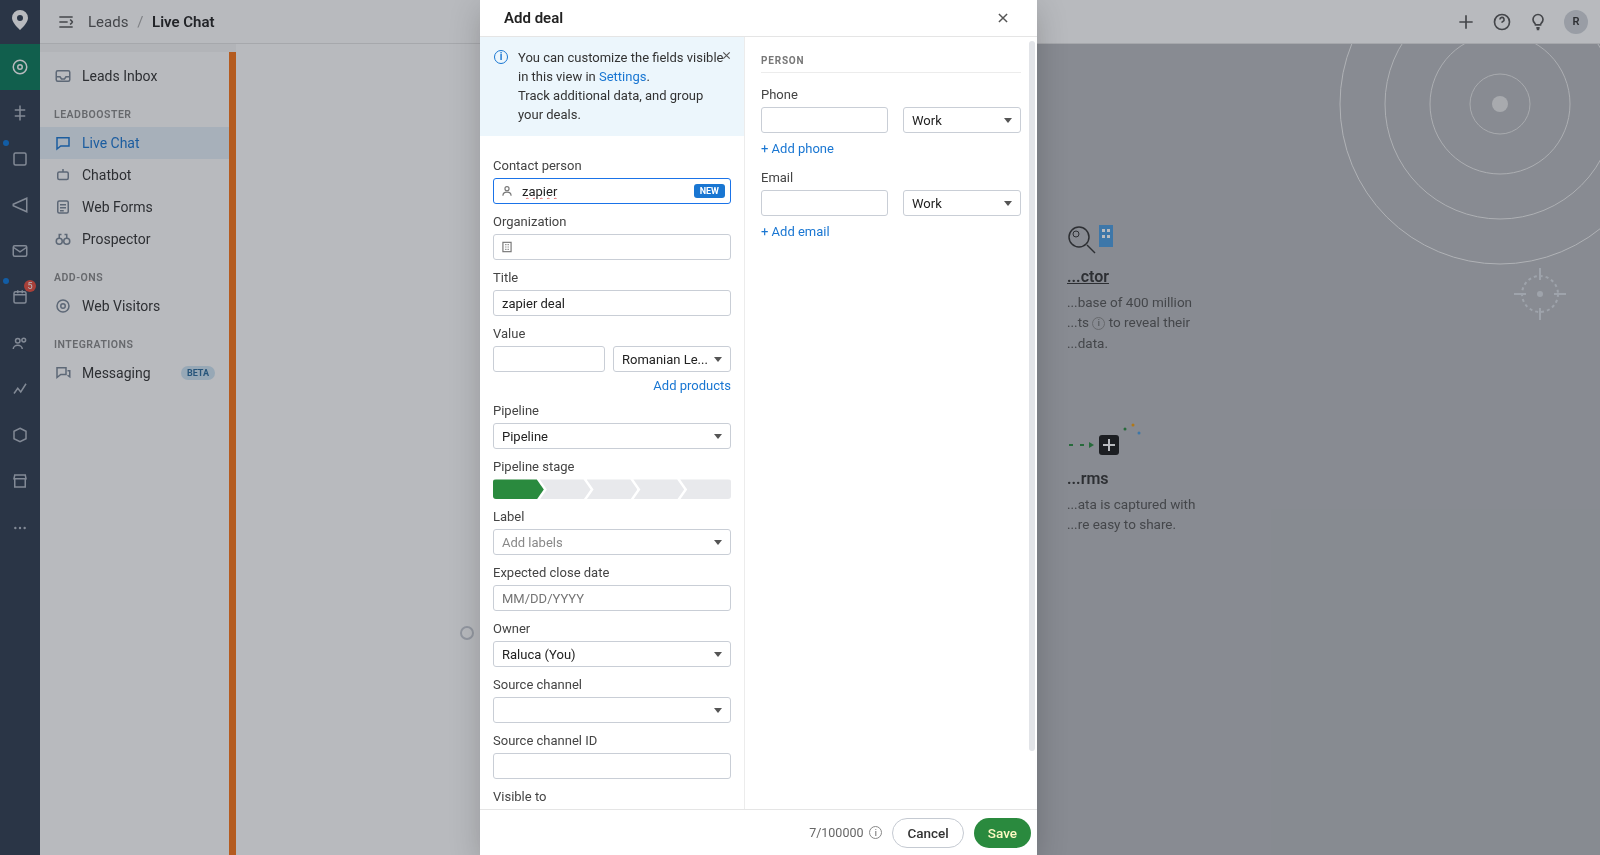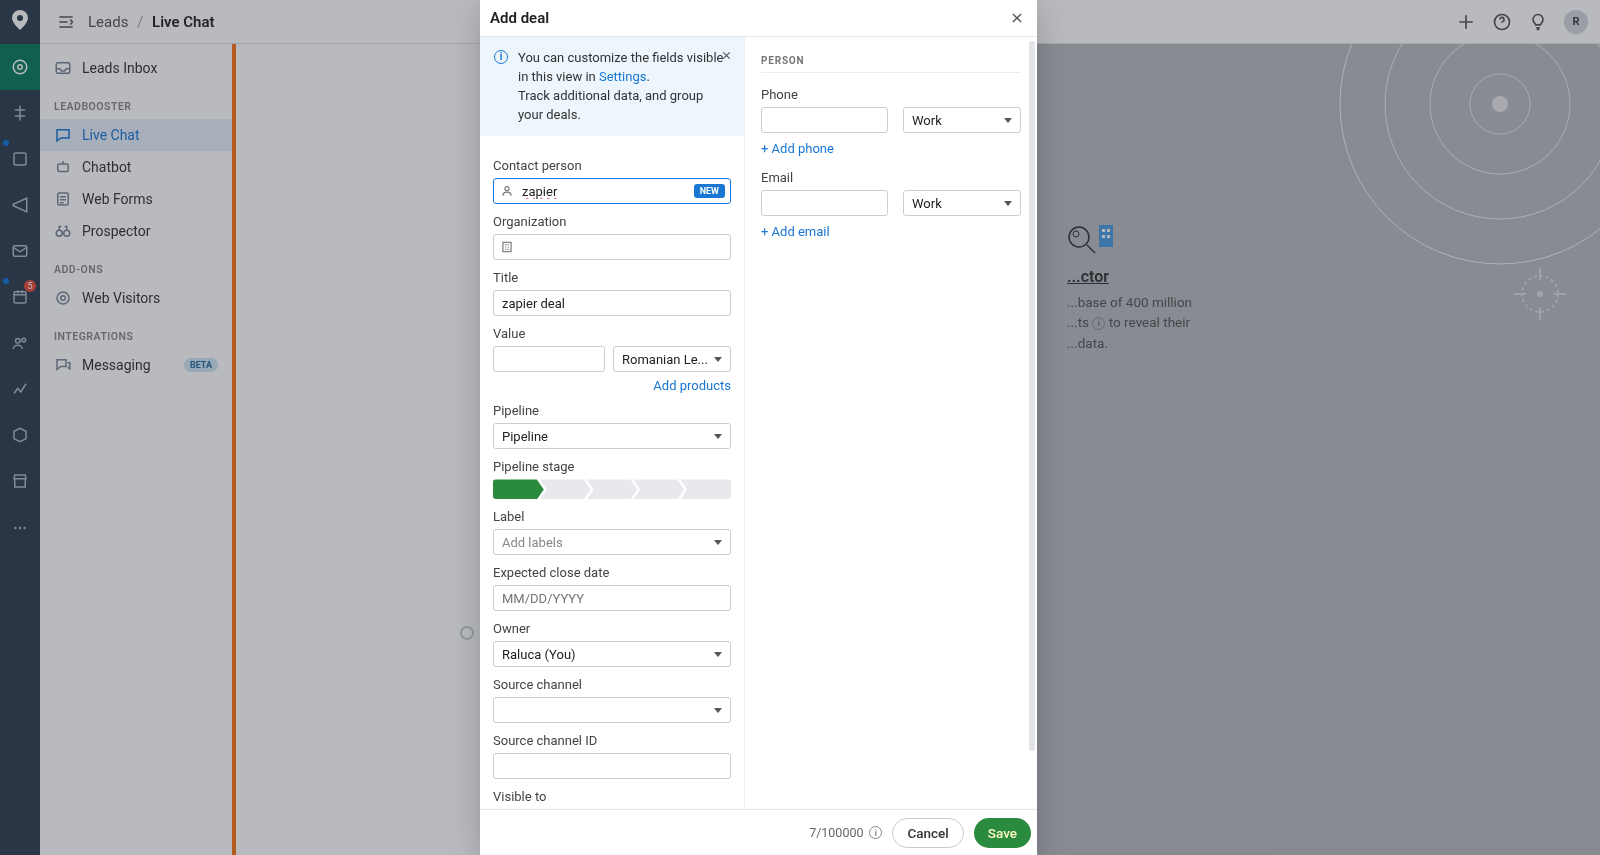--- a/index.html
+++ b/index.html
@@ -18,36 +18,36 @@
   .header { position: absolute; left: 40px; top: 0; right: 0; height: 44px; background: #fff; border-bottom: 1px solid #e5e5e5; display: flex; align-items: center; padding: 0 12px; z-index: 4;}
   .menu-btn { width:28px; height:28px; display:flex; align-items:center; justify-content:center; color:#555; cursor:pointer; margin-right:8px;}
   .breadcrumb { font-size:15px; color:#555;}
   .breadcrumb .crumb-link { color:#555; }
   .breadcrumb .sep { margin:0 5px; color:#aaa;}
   .breadcrumb .crumb-current { color:#222; font-weight:600;}
   .header-right { margin-left:auto; display:flex; align-items:center; gap:16px; color:#555; }
   .avatar-sm { width:24px; height:24px; border-radius:50%; background:#d1d5db; color:#333; font-size:11px; display:flex; align-items:center; justify-content:center; font-weight:600;}
   
   
-  .sidebar { position:absolute; left:40px; top:44px; width:196px; bottom:0; background:#fff; border-right:4px solid #f97316; padding-top:8px; z-index:3;}
+  .sidebar { position:absolute; left:40px; top:52px; width:196px; bottom:0; background:#fff; border-right:7px solid #f97316; padding-top:8px; z-index:3;}
   .side-item { display:flex; align-items:center; height:32px; padding:0 14px; color:#333; font-size:14px; cursor:pointer; gap:10px;}
   .side-item.active { background:#e6f0fa; color:#1976d2;}
   .side-section { font-size:10.5px; color:#888; font-weight:600; padding:16px 14px 6px; letter-spacing:0.5px;}
   .side-item .beta { margin-left:auto; background:#cfe5f3; color:#2a6b9c; font-size:9px; font-weight:700; padding:2px 6px; border-radius:9px;}
   .side-icon { width:18px; height:18px; color:#798696; }
   .side-item.active .side-icon { color:#1976d2;}
   
   
   .main-bg { position:absolute; left:236px; top:44px; right:0; bottom:0; background:#fff;}
   .bg-spinner { position:absolute; left:224px; top:582px; width:14px; height:14px; border:2px solid #c8ccd4; border-radius:50%;}
   
   
   .overlay { position:absolute; inset:0; background:rgba(33,41,52,0.32); z-index:10;}
   .modal { position:absolute; left:480px; top:0; width:557px; background:#fff; box-shadow:0 8px 30px rgba(0,0,0,0.2); display:flex; flex-direction:column; z-index:20; height:855px;}
-  .modal-header { height:37px; display:flex; align-items:center; padding:0 10px; border-bottom:1px solid #e5e5e5; font-size:15px; font-weight:600; color:#222;}
+  .modal-header { height:37px; display:flex; align-items:center; padding:0 24px; border-bottom:1px solid #e5e5e5; font-size:15px; font-weight:600; color:#222;}
   .modal-header .close { margin-left:auto; width:20px; height:20px; display:flex; align-items:center; justify-content:center; color:#555; cursor:pointer;}
   .modal-body { flex:1; display:flex; overflow:hidden;}
   .col-left { width:264px; padding:0 0 12px 0; overflow-y:auto; }
   .col-left .inner { padding:12px 13px;}
   .col-right { flex:1; border-left:1px solid #ececec; padding:18px 16px 12px; overflow-y:auto;}
   .info-banner { background:#ecf6fc; padding:12px 14px; display:flex; gap:10px; position:relative; font-size:13px; color:#333; line-height:1.45;}
   .info-banner .info-i { width:14px; height:14px; border:1.5px solid #1976d2; border-radius:50%; color:#1976d2; display:flex; align-items:center; justify-content:center; font-size:10px; font-weight:700; flex:0 0 auto; margin-top:1px;}
   .info-banner a { color:#1976d2; text-decoration:none;}
   .info-banner .close-sm { position:absolute; right:10px; top:10px; cursor:pointer; color:#555; width:16px; height:16px; display:flex; align-items:center; justify-content:center;}
   .fld-label { font-size:13px; color:#444; margin:10px 0 5px;}
@@ -444,20 +444,36 @@
           <rect x="40" y="16" width="3" height="3" fill="#fff"></rect>
       </svg>
       <div style="font-weight:600; font-size:16px; margin-top:8px;text-decoration:underline;">...ctor</div>
       <div style="font-size:13.5px; color:#555; margin-top:6px; line-height:1.5;">
         <span>...base of 400 million</span><br>
         <span>...ts </span><span style="display:inline-flex; width:13px; height:13px; border:1px solid #888; border-radius:50%; font-size:9px; align-items:center; justify-content:center; vertical-align:middle;">i</span><span> to reveal their</span><br>
         <span>...data.</span>
       </div>
     </div>
 
+    <div style="margin-top:70px;">
+      <svg width="80" height="40">
+        <circle cx="58" cy="6" r="1.5" fill="#2a8a3e"></circle>
+          <circle cx="66" cy="2" r="1.5" fill="#f59e0b"></circle>
+          <circle cx="72" cy="10" r="1.5" fill="#4a9de0"></circle>
+        <path d="M2 22h8m3 0h8" stroke="#2a8a3e" stroke-width="2" stroke-dasharray="4 4"></path>
+        <path d="M22 19l5 3-5 3z" fill="#2a8a3e"></path>
+        <rect x="32" y="12" width="20" height="20" rx="3" fill="#1a1a1a"></rect>
+        <path d="M42 16v12M36 22h12" stroke="#fff" stroke-width="2"></path>
+      </svg>
+      <div style="font-weight:600; font-size:16px; margin-top:6px;">...rms</div>
+      <div style="font-size:13.5px; color:#555; margin-top:6px; line-height:1.5;">
+        <span>...ata is captured with</span><br>
+        <span>...re easy to share.</span>
+      </div>
+    </div>
   </div>
 </div>
 
 <div class="fab">
   <svg width="22" height="22" viewBox="0 0 24 24" fill="none" stroke="#fff" stroke-width="2">
       <path d="M3 8l9-4 9 4-9 4-9-4z"></path>
       <path d="M7 10v5c0 1.5 2.2 3 5 3s5-1.5 5-3v-5"></path>
     </svg>
 </div>
 

